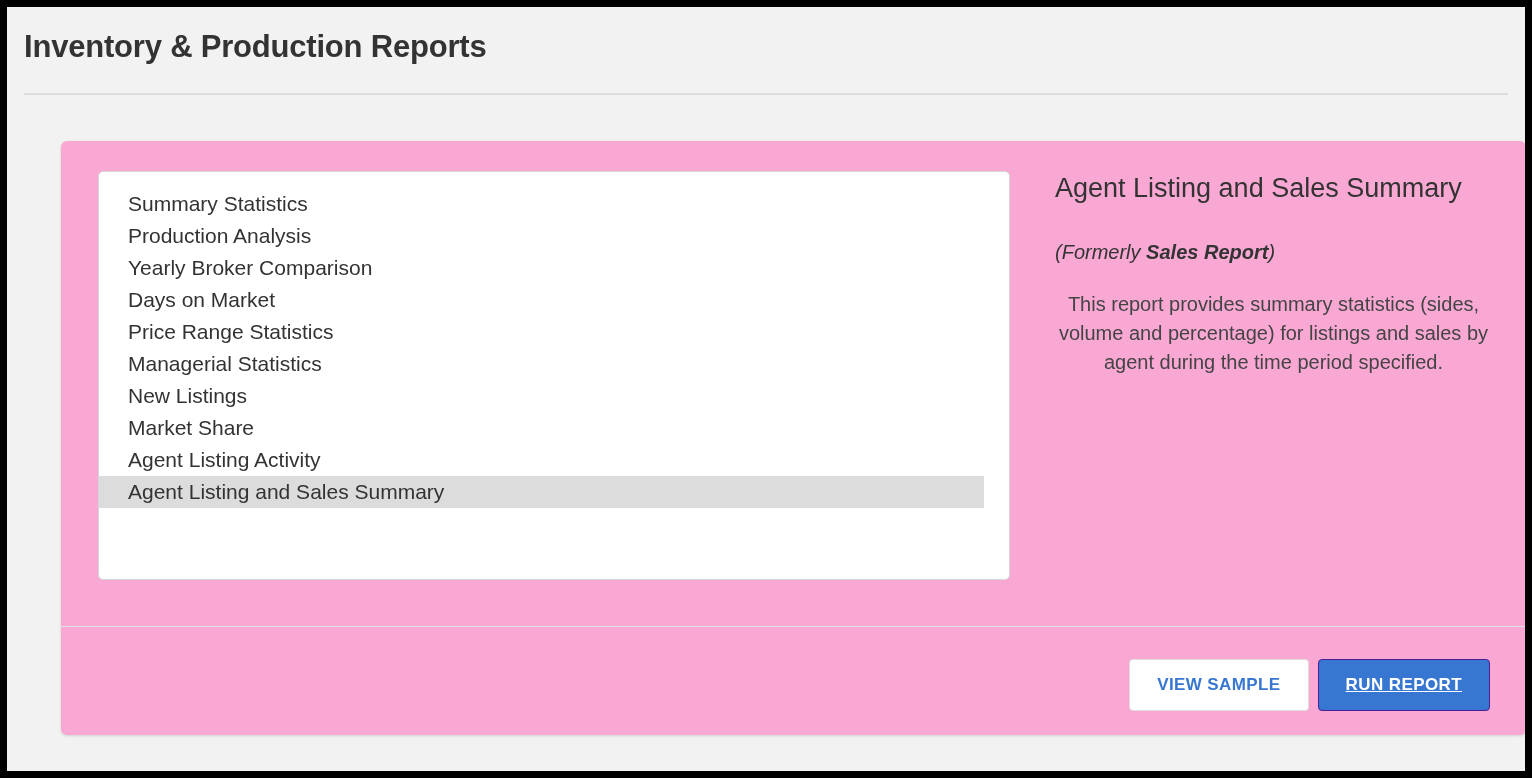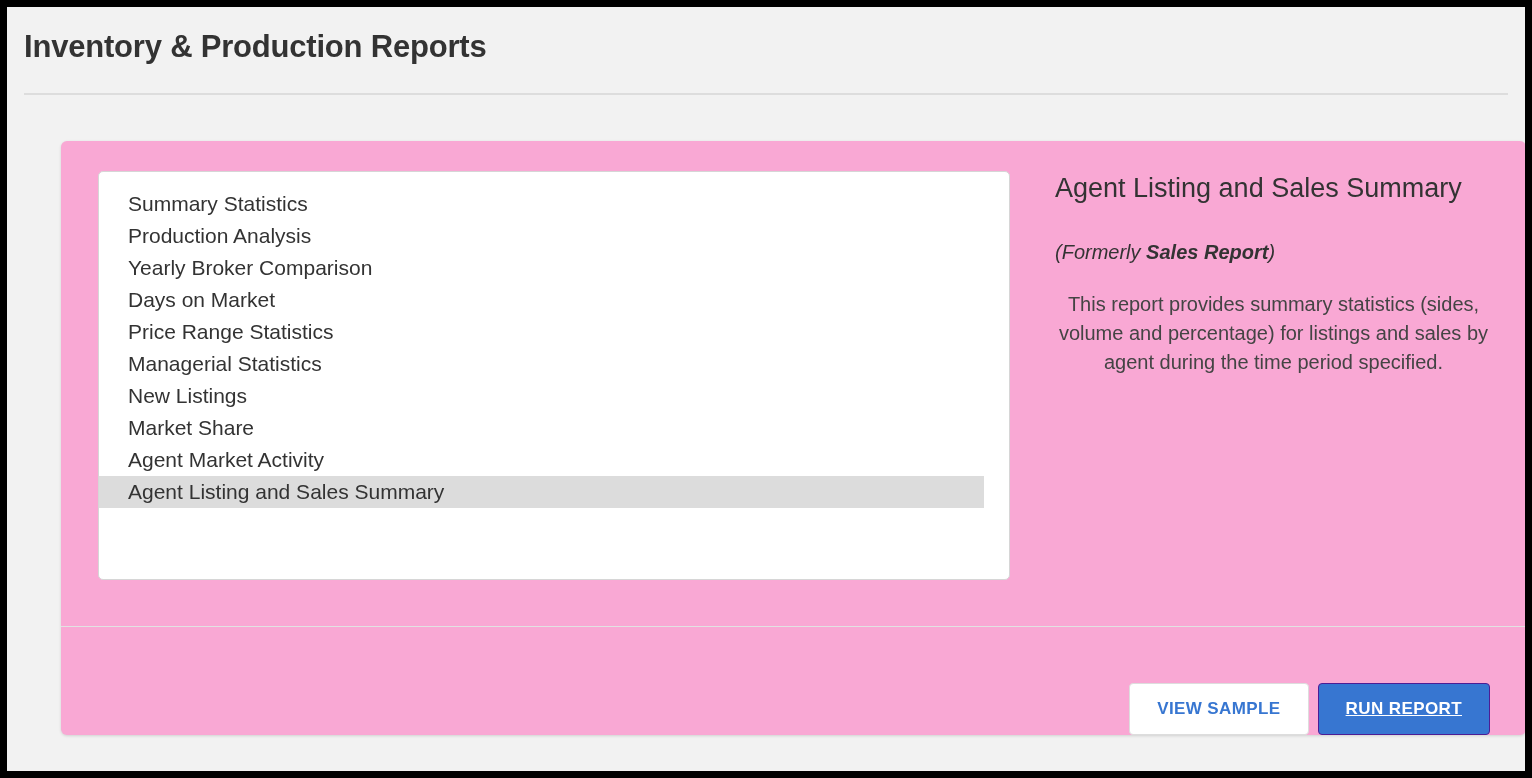--- a/index.html
+++ b/index.html
@@ -114,21 +114,21 @@
     margin: 24px 0 0 0;
     max-width: 440px;
     text-align: center;
   }
 
   
   .card-footer {
     border-top: 1px solid #e2e2e2;
     height: 109px;
     display: flex;
-    align-items: flex-end;
+    align-items: center;
     justify-content: flex-end;
     padding: 8px 36px 0 0;
     flex: 0 0 auto;
   }
   .btn {
     font-family: "Liberation Sans", sans-serif;
     font-size: 17px;
     font-weight: bold;
     letter-spacing: 0.4px;
     border-radius: 4px;
@@ -169,21 +169,21 @@
 
       <div class="listbox" id="report-list">
           <div class="list-item">Summary Statistics</div>
           <div class="list-item">Production Analysis</div>
           <div class="list-item">Yearly Broker Comparison</div>
           <div class="list-item">Days on Market</div>
           <div class="list-item">Price Range Statistics</div>
           <div class="list-item">Managerial Statistics</div>
           <div class="list-item">New Listings</div>
           <div class="list-item">Market Share</div>
-          <div class="list-item">Agent Market Activity</div>
+          <div class="list-item">Agent Listing Activity</div>
           <div class="list-item selected">Agent Listing and Sales Summary</div>
         </div>
 
       <div class="detail">
         <h2 class="detail-title">Agent Listing and Sales Summary</h2>
         <p class="detail-formerly">
           <span>(Formerly </span><b>Sales Report</b><span>)</span>
         </p>
         <p class="detail-desc">This report provides summary statistics (sides, volume and percentage) for listings and sales by agent during the time period specified.</p>
       </div>

